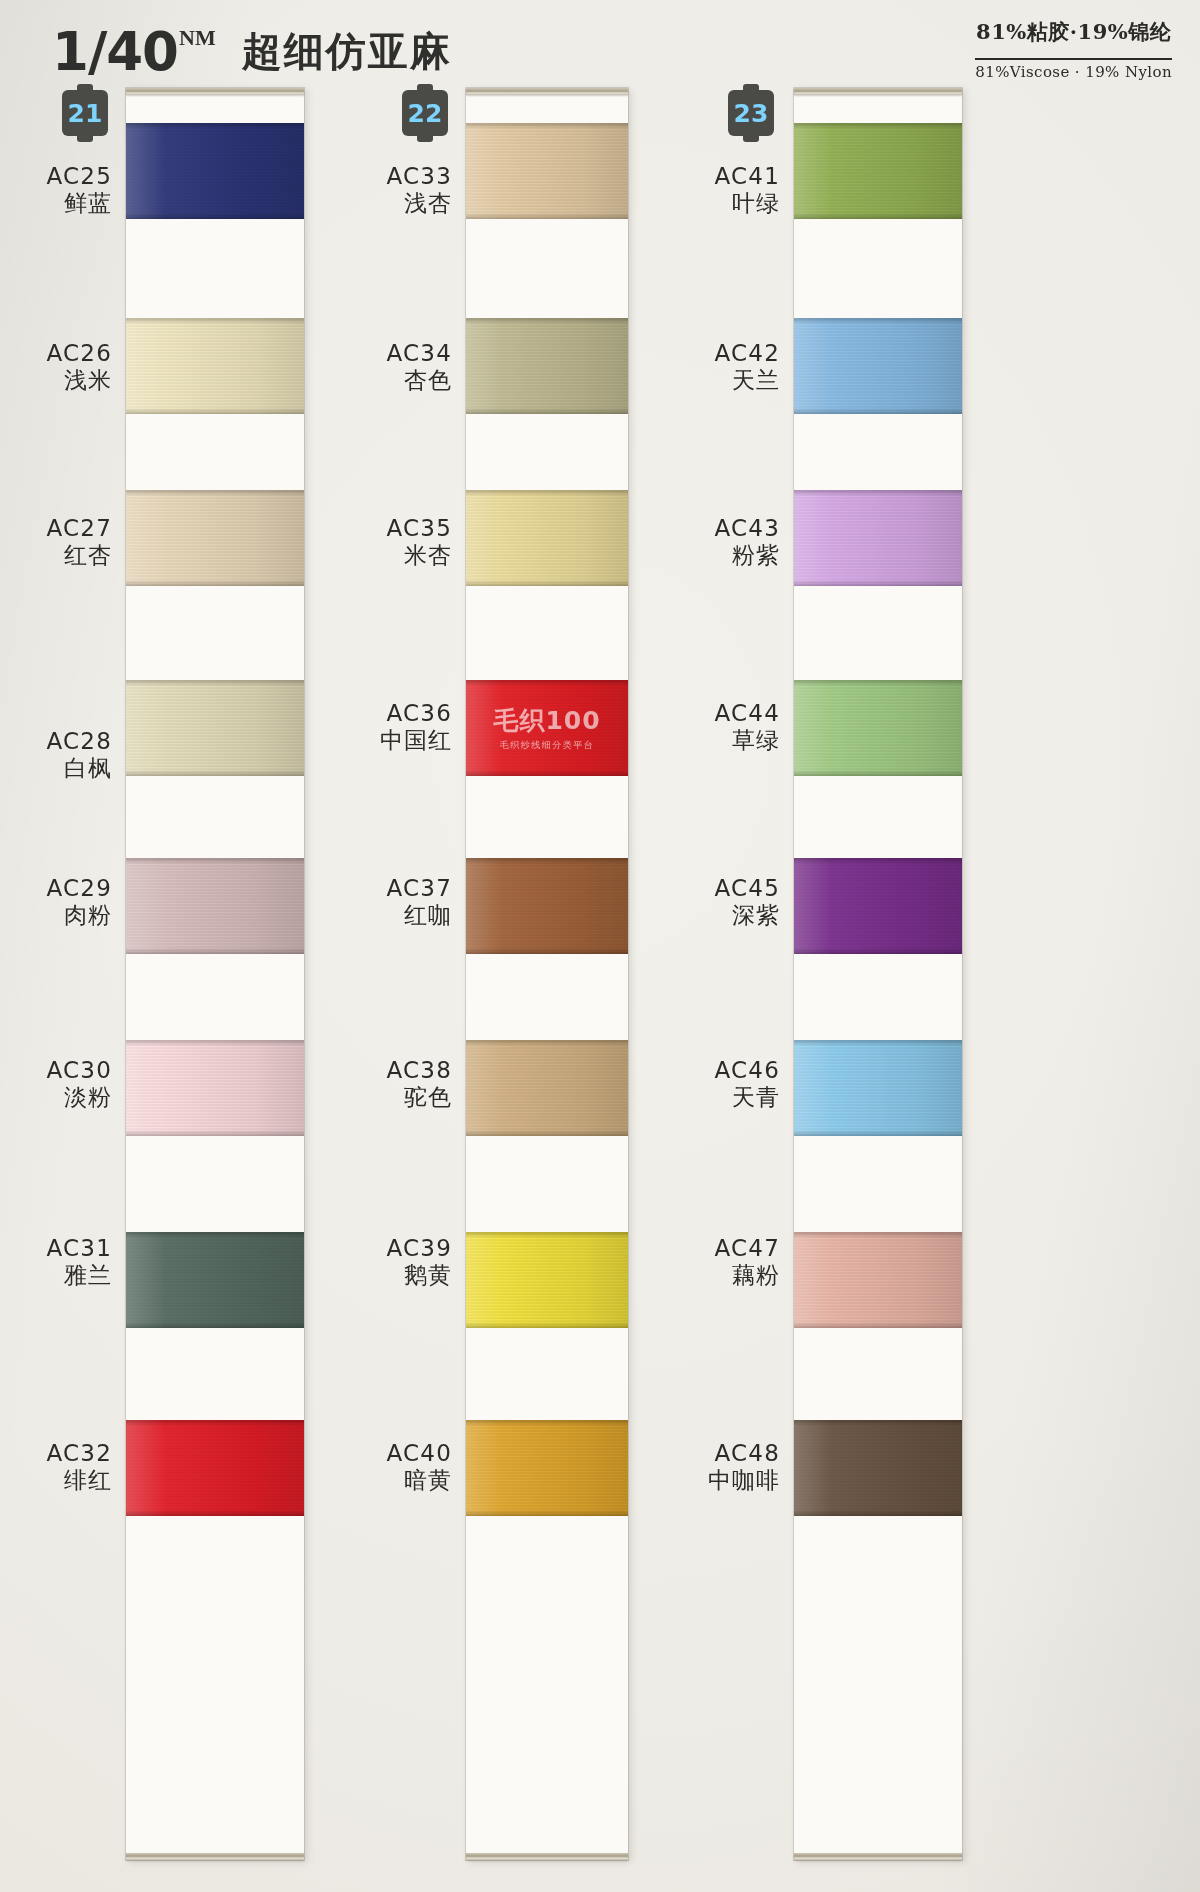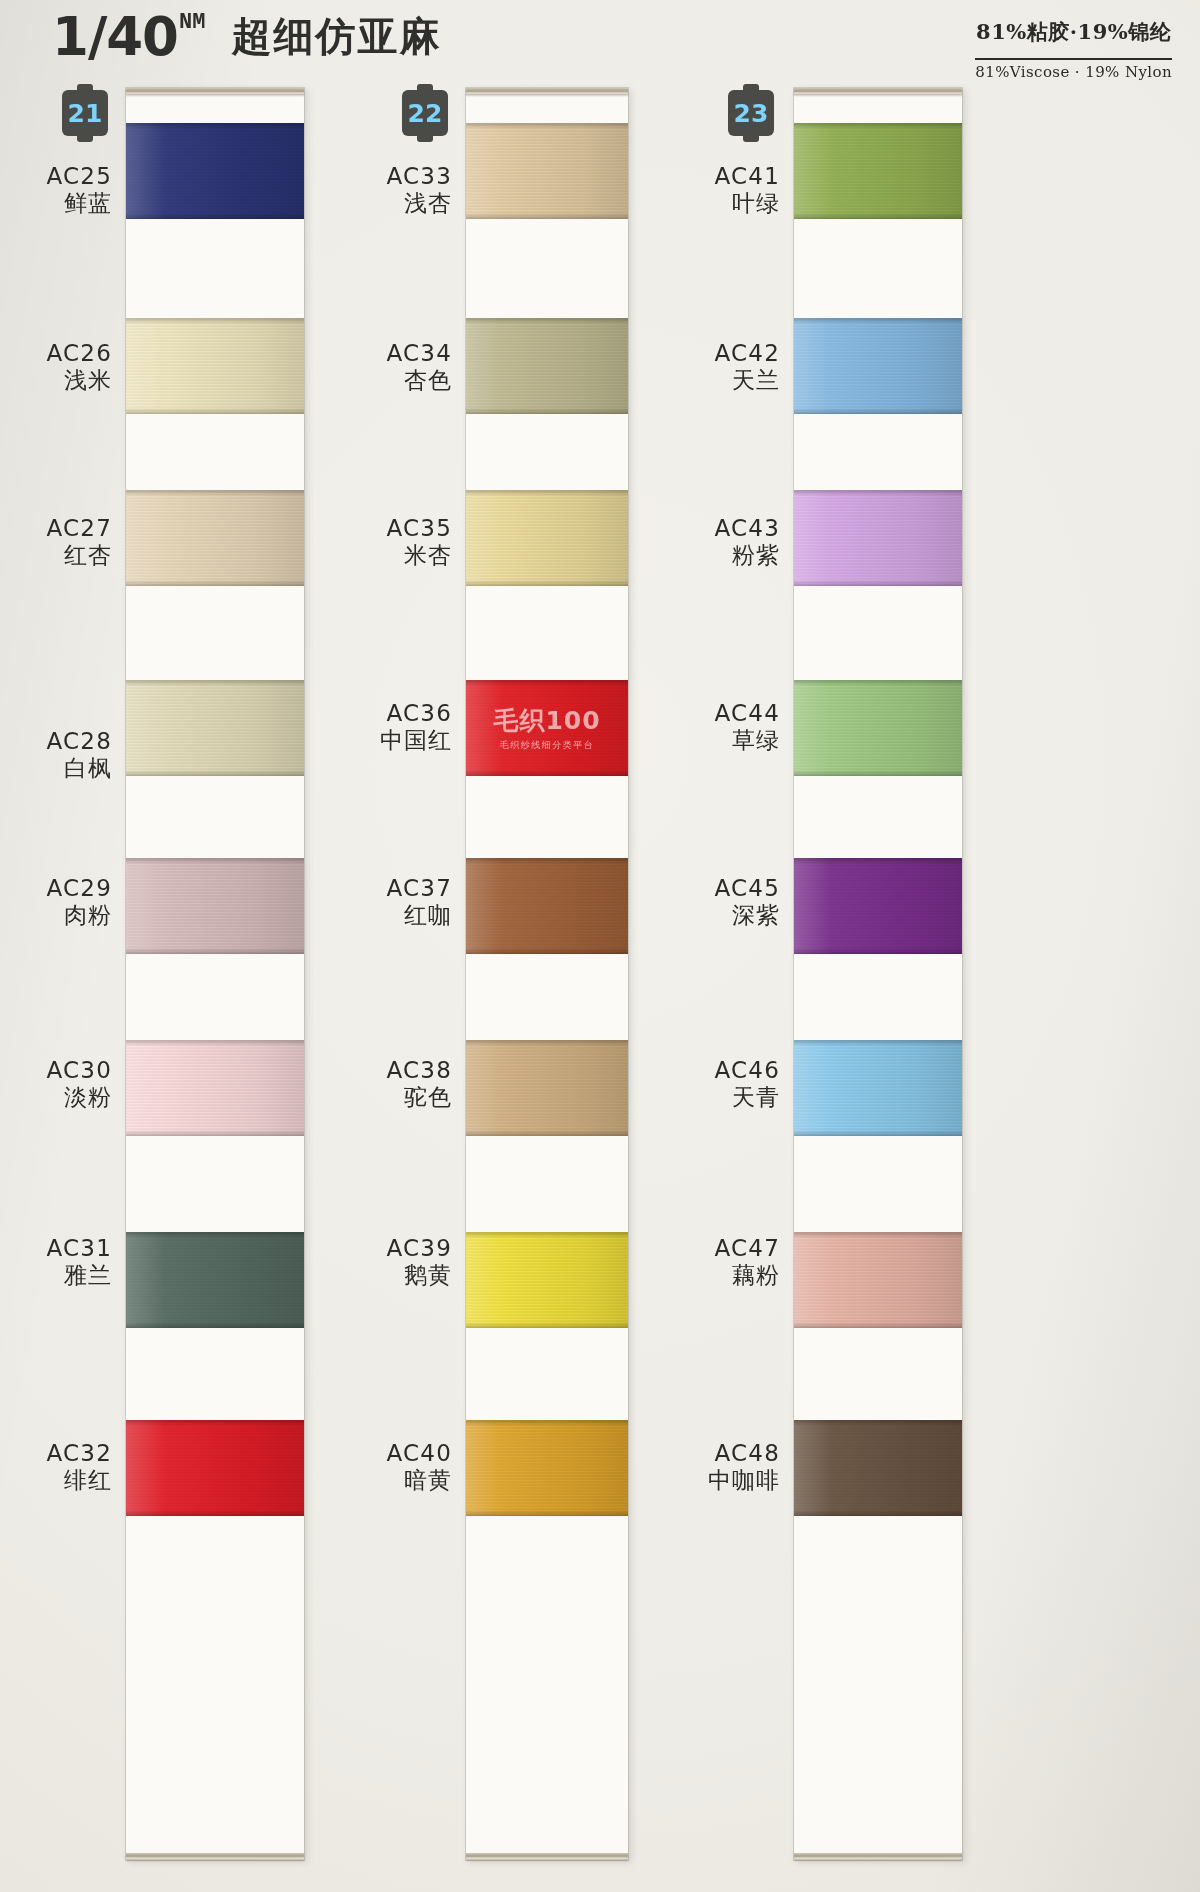--- a/index.html
+++ b/index.html
@@ -17,32 +17,32 @@
   }
   #page:before{
     content:"";position:absolute;inset:0;
     background:linear-gradient(100deg, rgba(0,0,0,.05) 0%, rgba(255,255,255,0) 18%, rgba(255,255,255,0) 82%, rgba(0,0,0,.055) 100%);
     pointer-events:none;
   }
 
   
   .header{position:absolute;left:0;top:0;width:1200px;height:86px;}
   .title{
-    position:absolute;left:52px;top:10px;
+    position:absolute;left:52px;top:25px;
     display:flex;align-items:flex-start;
     color:#2f2f2d;
   }
   .title-num{
     font-size:53px;font-weight:bold;line-height:1;
     letter-spacing:-1px;
     font-family:"DejaVu Sans","Liberation Sans",sans-serif;
   }
   .title-nm{
     font-size:22px;font-weight:bold;line-height:1;margin-top:2px;margin-left:1px;
-    font-family:Liberation Mono, monospace;
+    font-family:Liberation Serif, serif;
   }
   .title-cn{
     font-size:40px;line-height:1;margin-left:26px;margin-top:6px;
     font-family:"DejaVu Serif","Liberation Serif",serif;font-weight:600;
     letter-spacing:2px;
   }
   .composition{
     position:absolute;right:28px;top:18px;text-align:center;
     font-family:"DejaVu Serif","Liberation Serif",serif;color:#2a2a28;
   }

